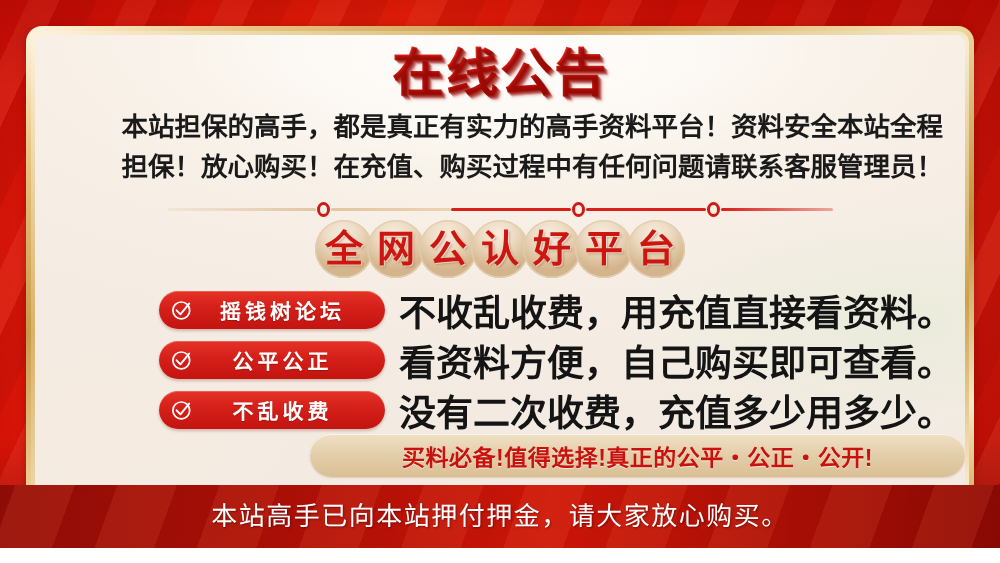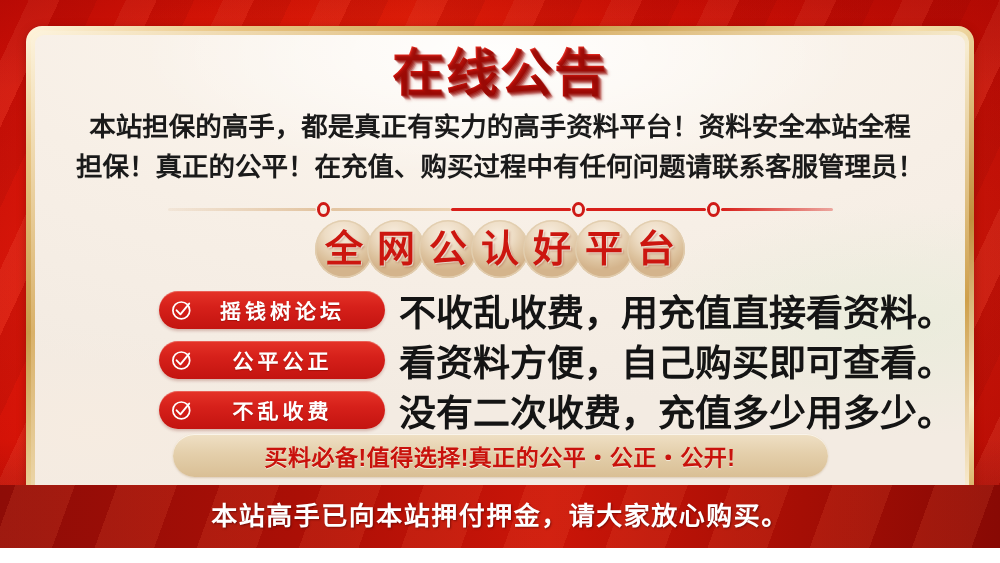--- a/index.html
+++ b/index.html
@@ -66,21 +66,21 @@
         rgba(255,110,70,0.14) 40px,
         rgba(255,110,70,0.14) 96px);
   }
   .footer-text {
     position: relative;
     z-index: 3;
     text-align: center;
     line-height: 63px;
     color: #ffffff;
     font-size: 26px;
-    font-weight: 700;
+    font-weight: 400;
     letter-spacing: 1.5px;
     text-shadow: 1px 1px 2px rgba(70,0,0,0.55);
     white-space: nowrap;
   }
 
   
   .panel-outer {
     position: absolute;
     left: 26px;
     top: 26px;
@@ -151,21 +151,21 @@
       5px 5px 3px rgba(150,10,5,0.20);
     white-space: nowrap;
   }
 
   
   .intro {
     position: absolute;
     left: 22px;
     right: 22px;
     top: 72px;
-    text-align: center;
+    text-align: right;
     color: #1a1a1a;
     font-size: 26.5px;
     font-weight: 700;
     line-height: 40px;
     letter-spacing: 0px;
   }
   .intro .l { display: block; white-space: nowrap; }
 
   
   .divider {
@@ -278,21 +278,21 @@
     white-space: nowrap;
   }
 
   
   .slogan-wrap {
     position: absolute;
     left: 0;
     right: 0;
     top: 399px;
     display: flex;
-    justify-content: center;
+    justify-content: flex-end;
   }
   .slogan {
     width: 655px;
     height: 43px;
     border-radius: 22px;
     background: linear-gradient(to bottom, #efe0c5 0%, #e4cfab 45%, #d9bf95 100%);
     box-shadow: inset 0 1px 0 rgba(255,255,255,0.65), 0 1px 2px rgba(150,110,60,0.25);
     display: flex;
     align-items: center;
     justify-content: center;
@@ -317,21 +317,21 @@
     <div class="panel-inner-ring">
       <div class="panel">
         <div class="panel-glow"></div>
 
         <div class="panel-content">
 
           <div class="title">在线公告</div>
 
           <div class="intro">
             <span class="l">本站担保的高手，都是真正有实力的高手资料平台！资料安全本站全程</span>
-            <span class="l">担保！真正的公平！在充值、购买过程中有任何问题请联系客服管理员！</span>
+            <span class="l">担保！放心购买！在充值、购买过程中有任何问题请联系客服管理员！</span>
           </div>
 
           <div class="divider">
             <div class="dv-seg pale"></div>
             <div class="dv-ring"></div>
             <div class="dv-seg pale2"></div>
             <div class="dv-seg red"></div>
             <div class="dv-ring"></div>
             <div class="dv-seg red2"></div>
             <div class="dv-ring"></div>

